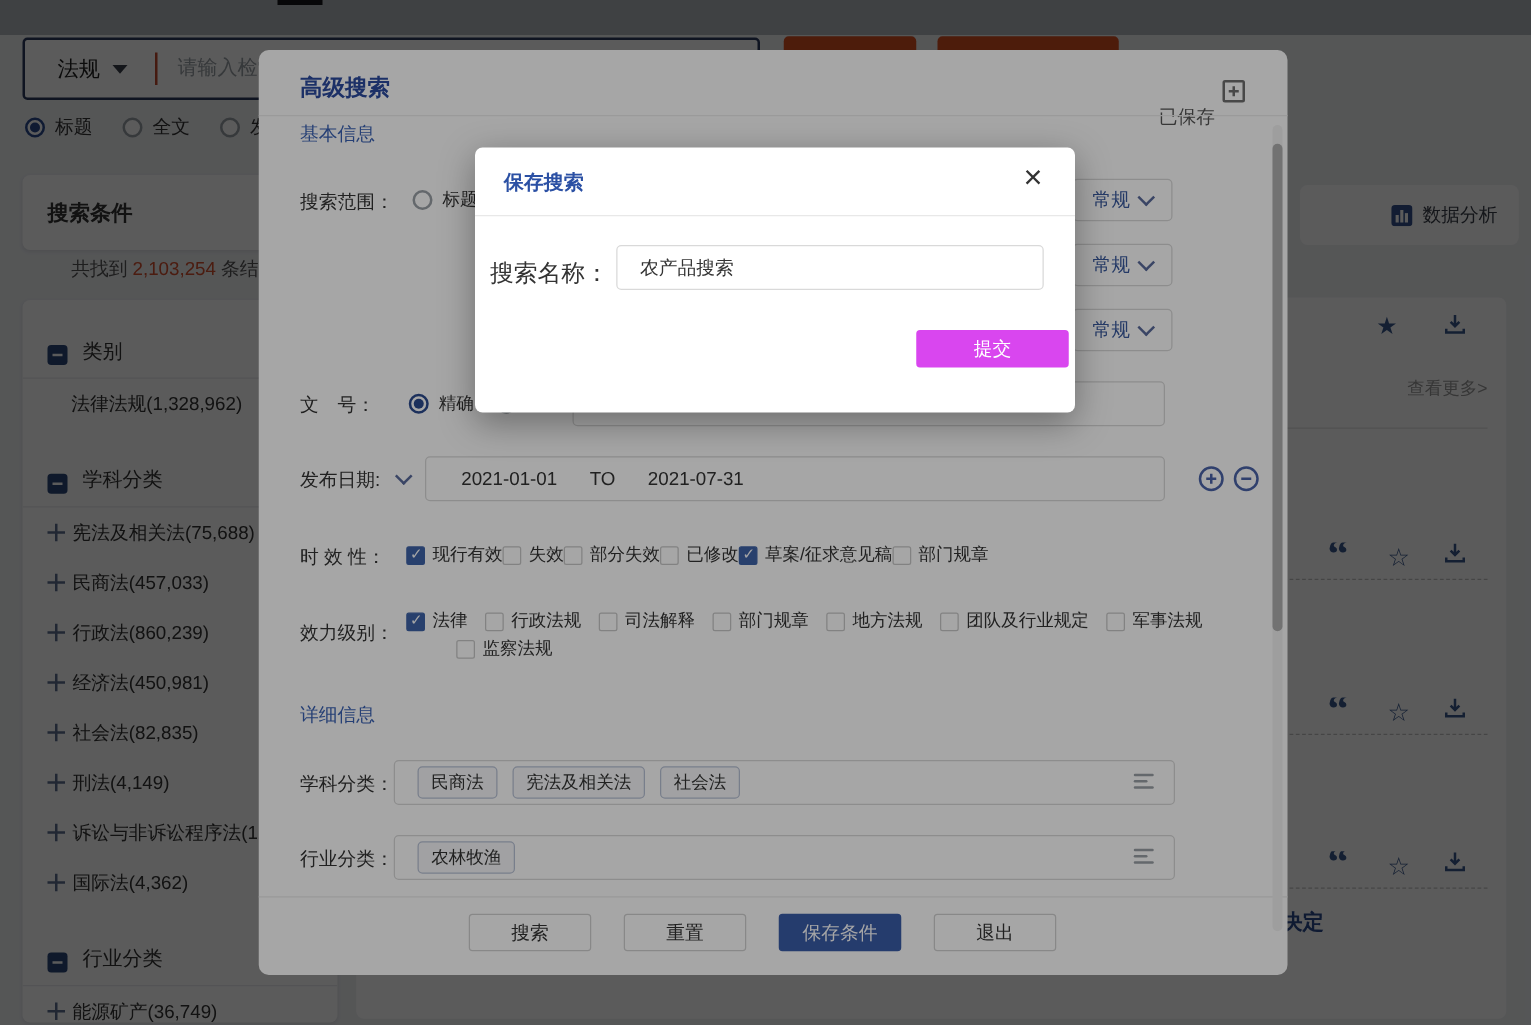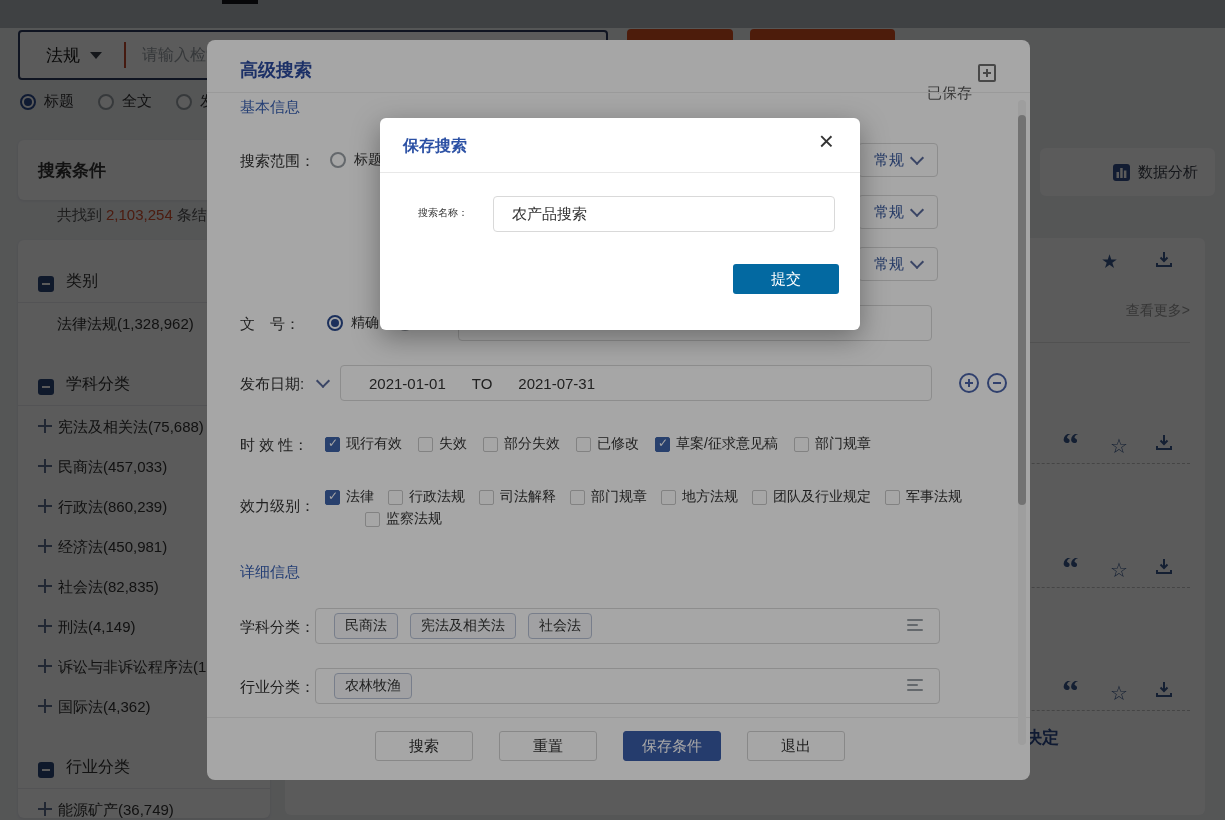--- a/index.html
+++ b/index.html
@@ -98,24 +98,24 @@
   .m-btn.primary{background:#3a5ca8;border-color:#3a5ca8;color:#fff;}
   .m-scroll-track{position:absolute;left:811px;top:60px;width:8px;height:645px;background:#f3f3f3;border-radius:4px;}
   .m-scroll-thumb{position:absolute;left:811px;top:75px;width:8px;height:390px;background:#b0b0b0;border-radius:4px;}
   
   .dialog{position:absolute;left:380px;top:118px;width:480px;height:212px;background:#fff;border-radius:6px;
           z-index:40;box-shadow:0 8px 28px rgba(0,0,0,.35);}
   .d-title{position:absolute;left:23px;top:18px;font-size:16px;font-weight:bold;color:#2b50a4;}
   .d-close{position:absolute;right:26px;top:10px;font-size:26px;color:#333;line-height:26px;background:none;border:none;
            font-family:inherit;padding:0;}
   .d-sep{position:absolute;left:0;top:54px;width:480px;border-top:1px solid #e8e8e8;}
-  .d-label{position:absolute;left:38px;top:88px;font-size:10px;color:#333;}
+  .d-label{position:absolute;left:12px;top:88px;font-size:19px;color:#333;}
   .d-input{position:absolute;left:113px;top:78px;width:342px;height:36px;border:1px solid #d9d9d9;border-radius:4px;
            box-sizing:border-box;font-size:15px;color:#333;padding:0 0 0 18px;outline:none;font-family:inherit;}
-  .d-submit{position:absolute;left:353px;top:146px;width:106px;height:30px;background:#0369a1;color:#fff;
+  .d-submit{position:absolute;left:353px;top:146px;width:122px;height:30px;background:#d946ef;color:#fff;
             border:none;border-radius:3px;font-size:15px;font-family:inherit;}
   .dl-icon{display:inline-block;}
 </style>
 </head>
 <body>
 
 <div class="stage">
 
   <div class="abs" style="inset:0;">
     <div class="topbar">
@@ -306,21 +306,21 @@
     <span class="chev abs" style="left:111px;top:340px;"></span>
     <div class="m-input" style="left:133px;top:325px;width:592px;height:36px;padding-left:28px;gap:26px;">
       <span>2021-01-01</span>
       <span>TO</span>
       <span>2021-07-31</span>
     </div>
     <span class="circ plus" style="left:752px;top:333px;"></span>
     <span class="circ" style="left:780px;top:333px;"></span>
 
     <span class="m-label" style="top:396px;">时 效 性：</span>
-    <div class="m-row" id="validity-row" style="left:118px;top:395px;gap:16px;text-align:center;">
+    <div class="m-row" id="validity-row" style="left:118px;top:395px;gap:0;text-align:center;">
         <div class="cb-item">
           <span class="cb on"></span>
           <span>现行有效</span>
         </div>
         <div class="cb-item">
           <span class="cb"></span>
           <span>失效</span>
         </div>
         <div class="cb-item">
           <span class="cb"></span>

